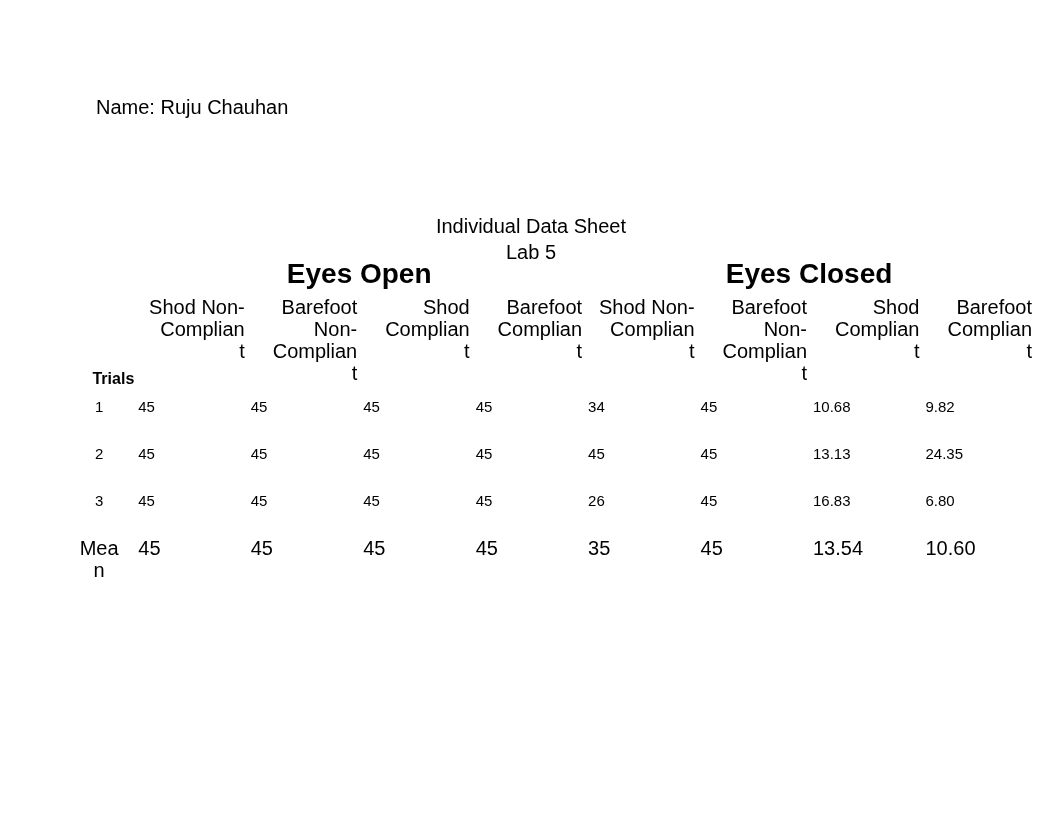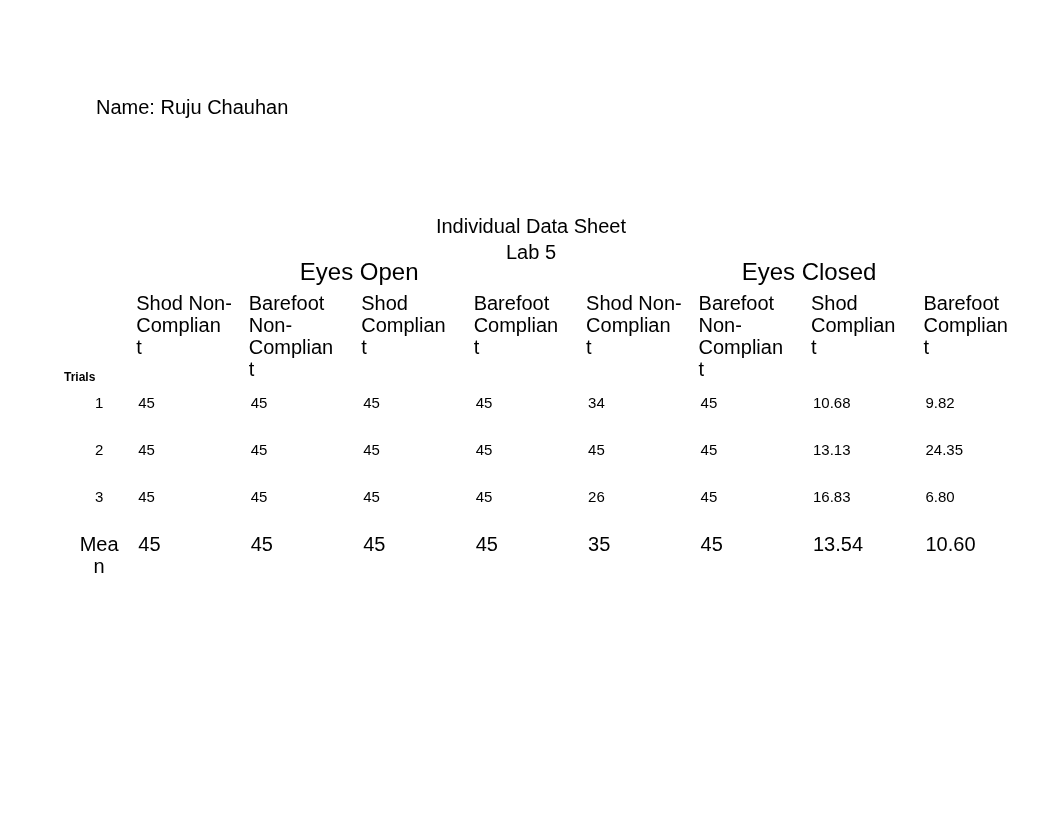--- a/index.html
+++ b/index.html
@@ -49,35 +49,35 @@
   th, td {
     font-size: 16px;
     vertical-align: bottom;
     padding: 0;
   }
   
   col.col-trials { width: 70px; }
   col.col-data   { width: 112px; }
 
   th.section {
-    font-weight: normal;
-    font-size: 24px;
+    font-weight: bold;
+    font-size: 28px;
     text-align: center;
     padding-bottom: 4px;
   }
   th.section-trials {
-    font-size: 12px;
-    text-align: left;
+    font-size: 16px;
+    text-align: right;
     vertical-align: bottom;
     padding-bottom: 2px;
   }
   th.colhead {
     font-weight: normal;
     font-size: 20px;
-    text-align: left;
+    text-align: right;
     line-height: 22px;
     vertical-align: top;
     padding: 2px 2px 6px 2px;
   }
   td.trial-num {
     text-align: center;
     font-size: 15px;
     padding-top: 8px;
     padding-bottom: 22px;
     vertical-align: top;

